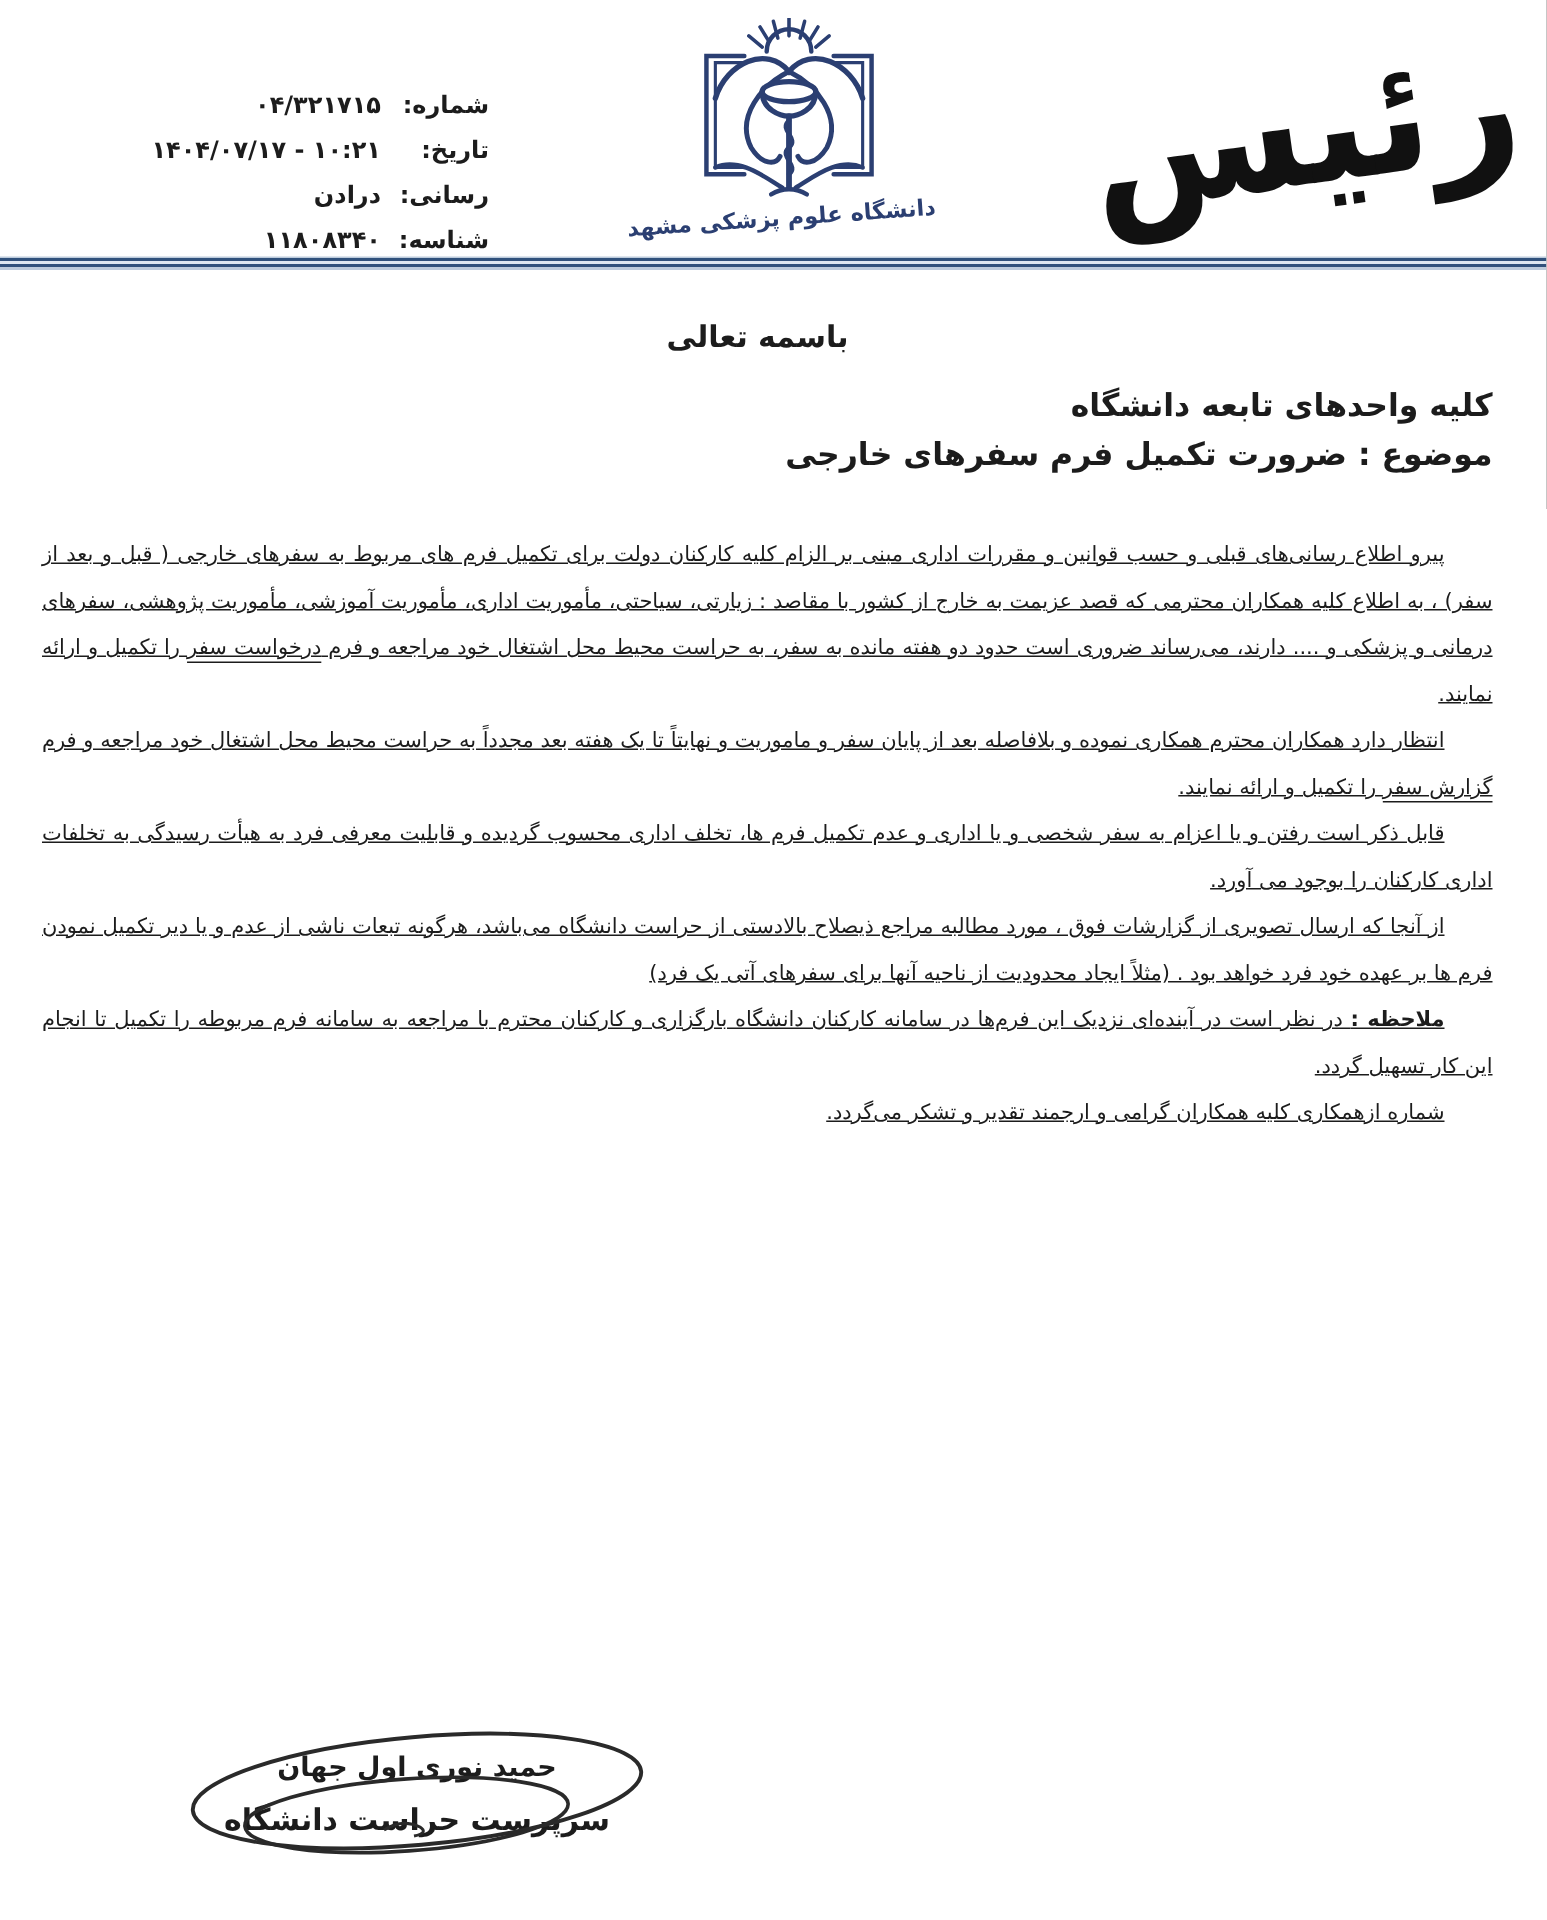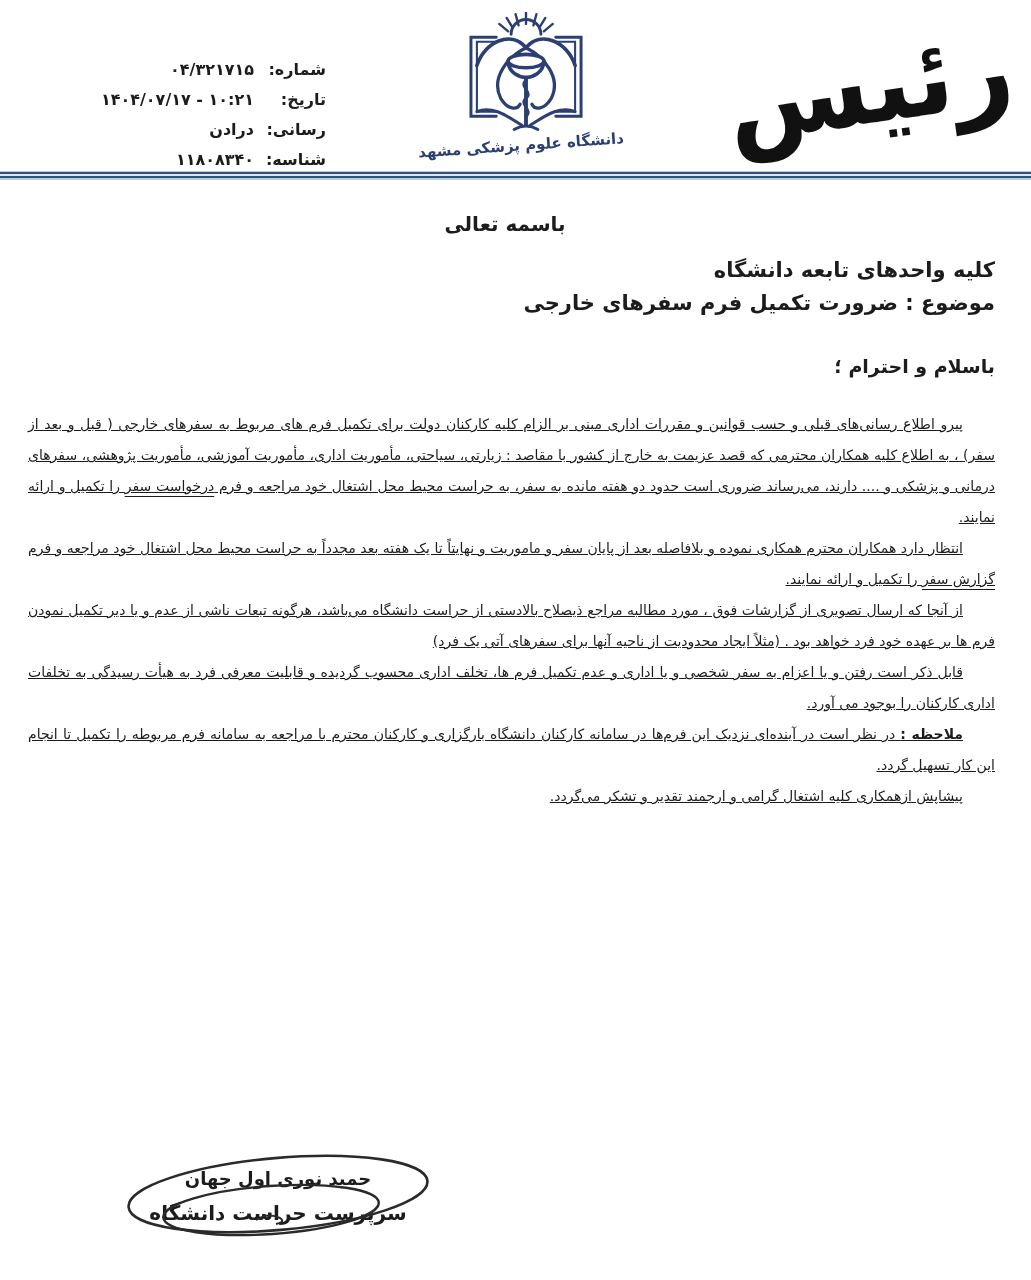--- a/index.html
+++ b/index.html
@@ -193,33 +193,32 @@
   <div class="divider"></div>
 
   <div class="invocation">باسمه تعالی</div>
 
   <div class="letter">
     <div class="addressee">کلیه واحدهای تابعه دانشگاه</div>
     <div class="subject-line">
       <span>موضوع :</span>
       <span>ضرورت تکمیل فرم سفرهای خارجی</span>
     </div>
-    <div class="salutation">باسلام و احترام ؛</div>
 
     <p class="para"><span>پیرو اطلاع رسانی‌های قبلی و حسب قوانین و مقررات اداری مبنی بر الزام کلیه کارکنان دولت برای تکمیل فرم های مربوط به سفرهای خارجی ( قبل و بعد از سفر) ، به اطلاع کلیه همکاران محترمی که قصد عزیمت به خارج از کشور با مقاصد : زیارتی، سیاحتی، مأموریت اداری، مأموریت آموزشی، مأموریت پژوهشی، سفرهای درمانی و پزشکی و .... دارند، می‌رساند ضروری است حدود دو هفته مانده به سفر، به حراست محیط محل اشتغال خود مراجعه و فرم </span><span class="u">درخواست سفر</span><span> را تکمیل و ارائه نمایند.</span></p>
 
     <p class="para"><span>انتظار دارد همکاران محترم همکاری نموده و بلافاصله بعد از پایان سفر و ماموریت و نهایتاً تا یک هفته بعد مجدداً به حراست محیط محل اشتغال خود مراجعه و فرم </span><span class="u">گزارش سفر</span><span> را تکمیل و ارائه نمایند.</span></p>
 
+    <p class="para">قابل ذکر است رفتن و یا اعزام به سفر شخصی و یا اداری و عدم تکمیل فرم ها، تخلف اداری محسوب گردیده و قابلیت معرفی فرد به هیأت رسیدگی به تخلفات اداری کارکنان را بوجود می آورد.</p>
+
     <p class="para">از آنجا که ارسال تصویری از گزارشات فوق ، مورد مطالبه مراجع ذیصلاح بالادستی از حراست دانشگاه می‌باشد، هرگونه تبعات ناشی از عدم و یا دیر تکمیل نمودن فرم ها بر عهده خود فرد خواهد بود . (مثلاً ایجاد محدودیت از ناحیه آنها برای سفرهای آتی یک فرد)</p>
 
-    <p class="para">قابل ذکر است رفتن و یا اعزام به سفر شخصی و یا اداری و عدم تکمیل فرم ها، تخلف اداری محسوب گردیده و قابلیت معرفی فرد به هیأت رسیدگی به تخلفات اداری کارکنان را بوجود می آورد.</p>
-
     <p class="para"><span class="b">ملاحظه :</span><span> در نظر است در آینده‌ای نزدیک این فرم‌ها در سامانه کارکنان دانشگاه بارگزاری و کارکنان محترم با مراجعه به سامانه فرم مربوطه را تکمیل  تا انجام این کار تسهیل گردد.</span></p>
 
-    <p class="para">پیشاپش ازهمکاری کلیه اشتغال گرامی و ارجمند تقدیر و تشکر می‌گردد.</p>
+    <p class="para">شماره ازهمکاری کلیه همکاران گرامی و ارجمند تقدیر و تشکر می‌گردد.</p>
   </div>
 
   <div class="sig">
     <svg class="sig-scrawl" width="344" height="120" viewBox="0 0 344 120" fill="none" stroke="#2a2a2a">
       <ellipse cx="172" cy="48" rx="150" ry="36" stroke-width="2.6" transform="rotate(-5 172 48)"></ellipse>
       <ellipse cx="165" cy="64" rx="108" ry="24" stroke-width="2.4" transform="rotate(-4 165 64)"></ellipse>
       <path d="M150 74 q 12 -8 24 -2 q 6 4 -4 6" stroke-width="2"></path>
     </svg>
     <div class="sig-name">حمید نوری اول جهان</div>
     <div class="sig-title">سرپرست حراست دانشگاه</div>

